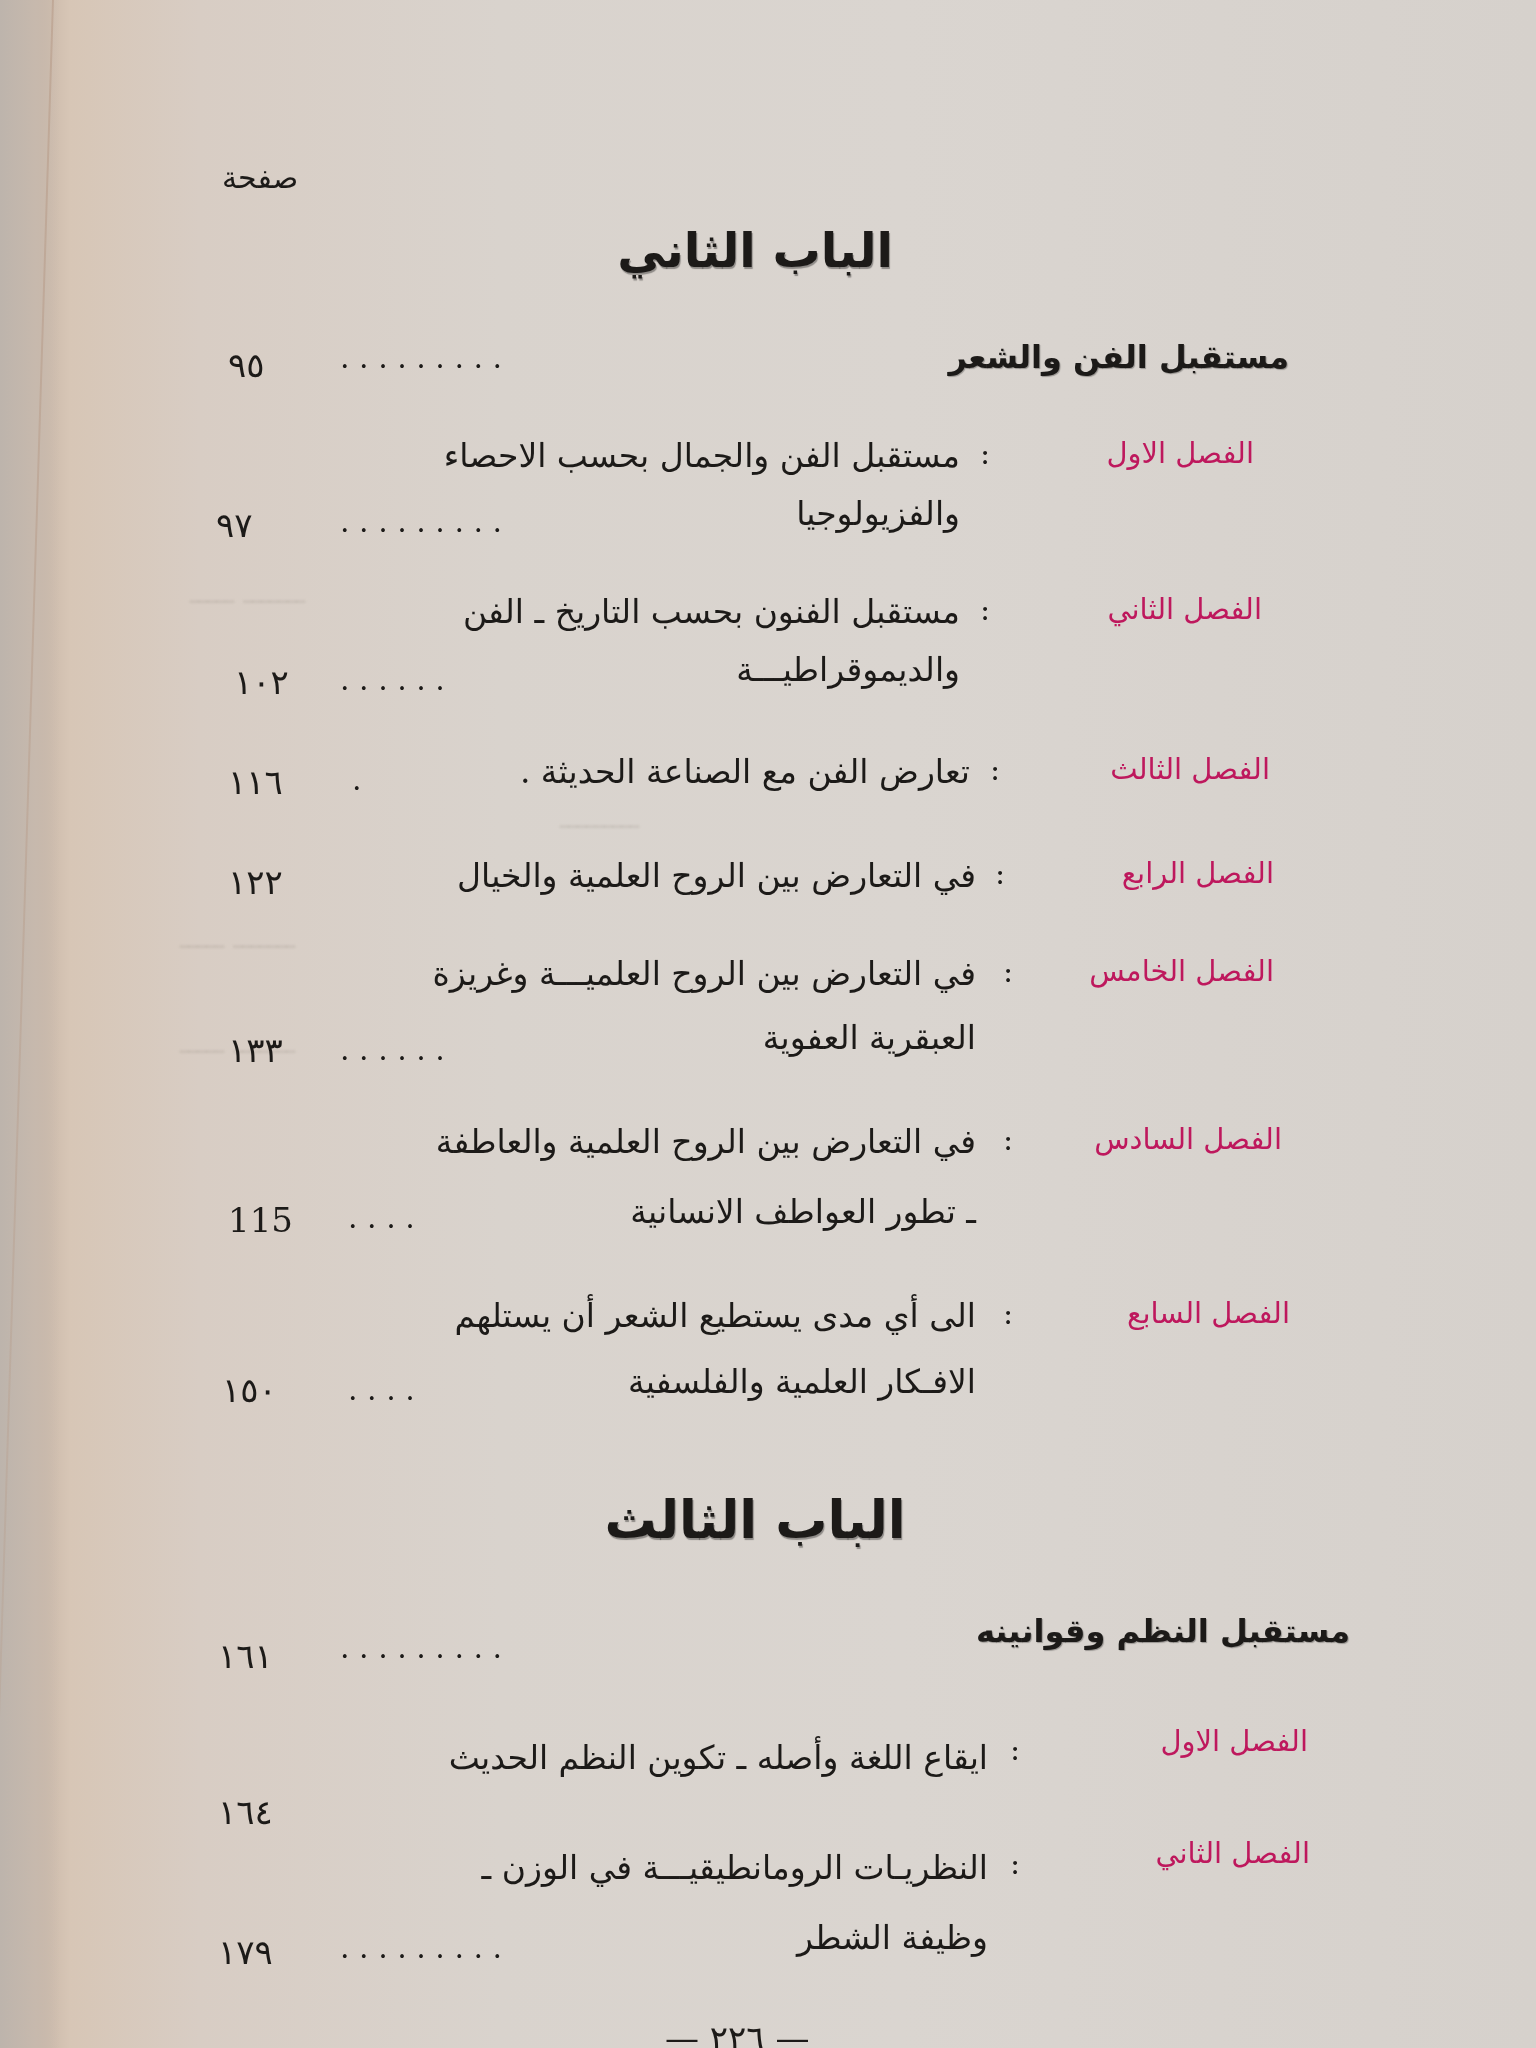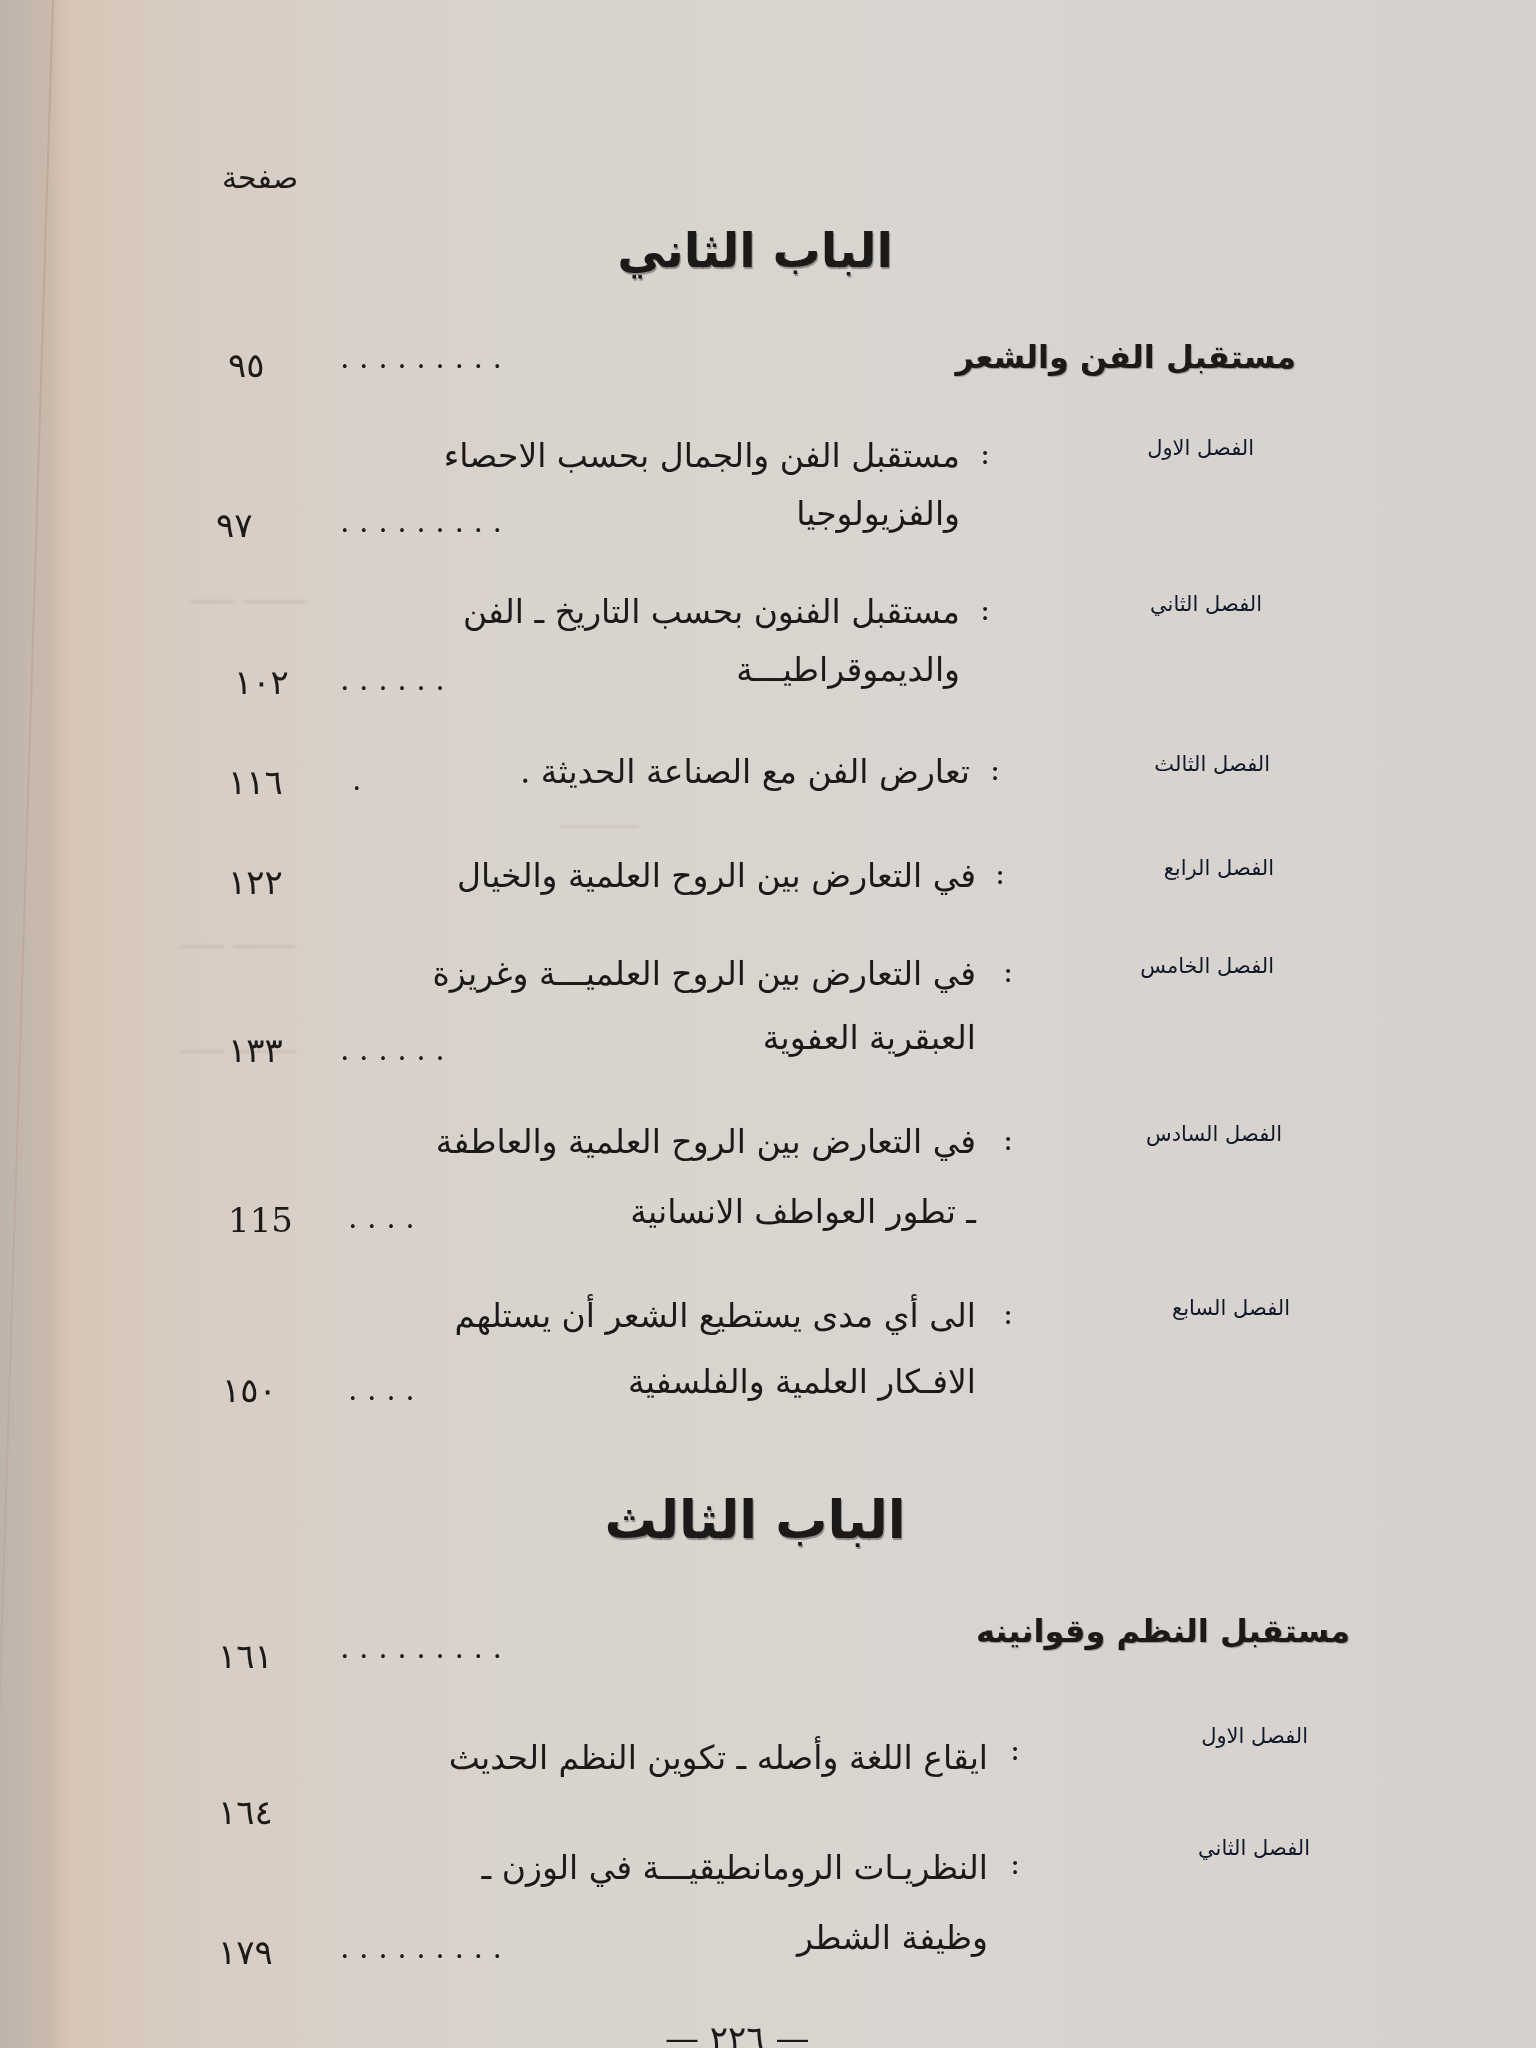--- a/index.html
+++ b/index.html
@@ -23,22 +23,22 @@
   .part-heading {
     font-family: "DejaVu Sans", sans-serif; font-weight: bold; font-size: 48px;
     direction: rtl; text-align: center; width: 600px; left: 455px;
     text-shadow: 1px 2px 1px rgba(0,0,0,0.35);
   }
   .section-title {
     font-family: "DejaVu Sans", sans-serif; font-weight: bold; font-size: 32px;
     direction: rtl; text-shadow: 1px 1px 1px rgba(0,0,0,0.3);
   }
   .chapter-label {
-    font-family: "DejaVu Sans", sans-serif; font-size: 21px; direction: rtl;
-    color: #0f172a;
+    font-family: "DejaVu Sans", sans-serif; font-size: 29px; direction: rtl;
+    color: #be185d;
   }
   .colon { font-size: 30px; }
   .entry-text { font-size: 33px; direction: rtl; }
   .leader { font-size: 30px; letter-spacing: 0; direction: ltr; }
   .pagenum { font-size: 34px; direction: rtl; text-align: left; }
   .footer-num { font-size: 34px; direction: rtl; }
   .faint {
     position: absolute; color: rgba(120,110,100,0.14); font-size: 30px;
     font-family: "DejaVu Sans", sans-serif; direction: rtl; filter: blur(1.2px);
   }
@@ -51,21 +51,21 @@
 
 <div class="faint" style="left:190px; top:575px;">ـــــــ ـــــ</div>
 <div class="faint" style="left:180px; top:920px;">ـــــــ ـــــ</div>
 <div class="faint" style="left:180px; top:1025px;">ـــــــ ـــــ</div>
 <div class="faint" style="left:560px; top:800px;">ـــــــــ</div>
 
 <div class="abs page-col-label">صفحة</div>
 
 <div class="abs part-heading" style="top:222px;">الباب الثاني</div>
 
-<div class="abs section-title" style="right:240px; top:338px;">مستقبل الفن والشعر</div>
+<div class="abs section-title" style="right:247px; top:338px;">مستقبل الفن والشعر</div>
 <div class="abs leader" style="left:340px; top:340px;">. . . . . . . . .</div>
 <div class="abs pagenum" style="left:228px; top:345px;">٩٥</div>
 
 <div class="abs chapter-label" style="right:282px; top:436px;">الفصل الاول</div>
 <div class="abs colon" style="left:980px; top:436px;">:</div>
 <div class="abs entry-text" style="right:576px; top:436px;text-align:right;">مستقبل الفن والجمال بحسب الاحصاء</div>
 <div class="abs entry-text" style="right:576px; top:494px;">والفزيولوجيا</div>
 <div class="abs leader" style="left:340px; top:504px;">. . . . . . . . .</div>
 <div class="abs pagenum" style="left:216px; top:505px;">٩٧</div>
 

